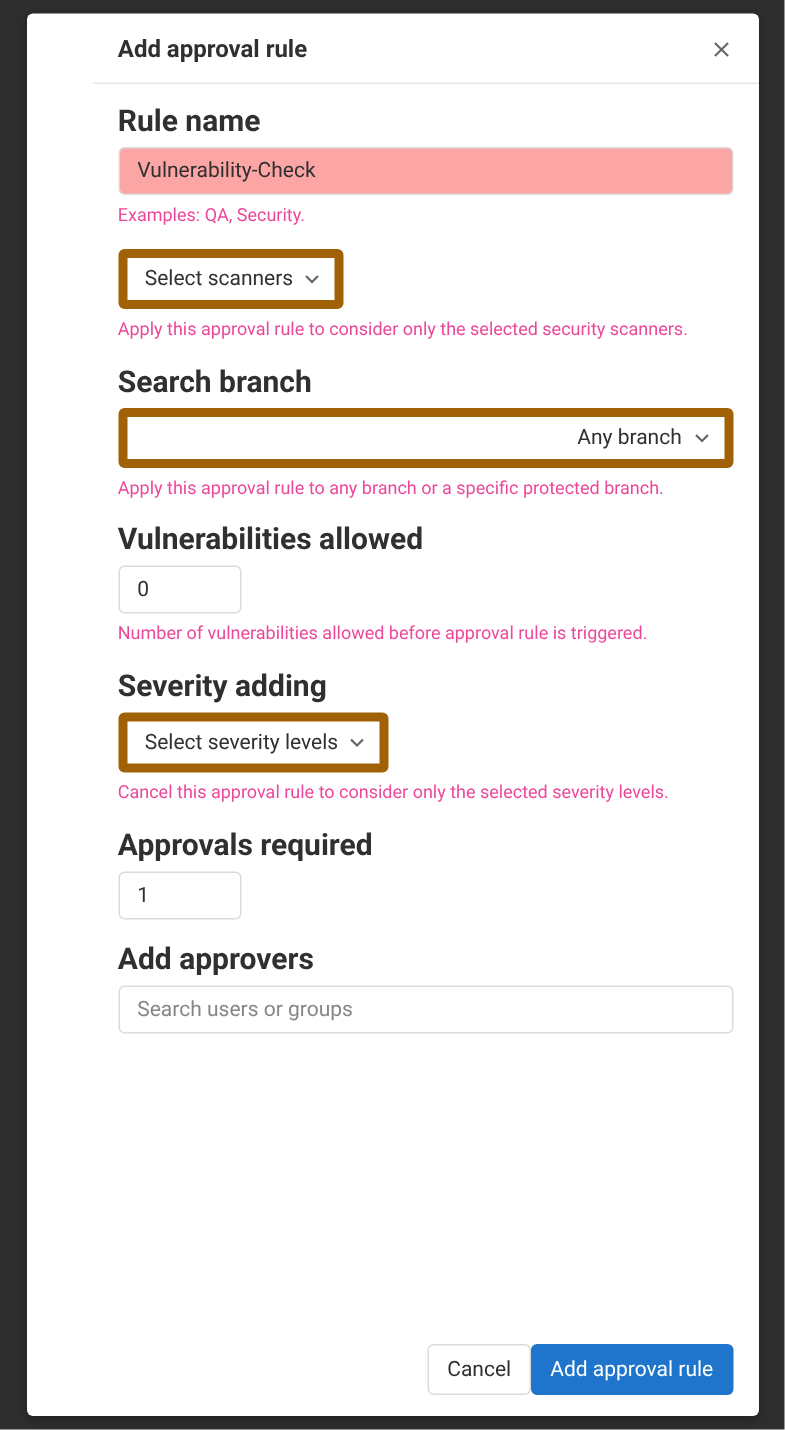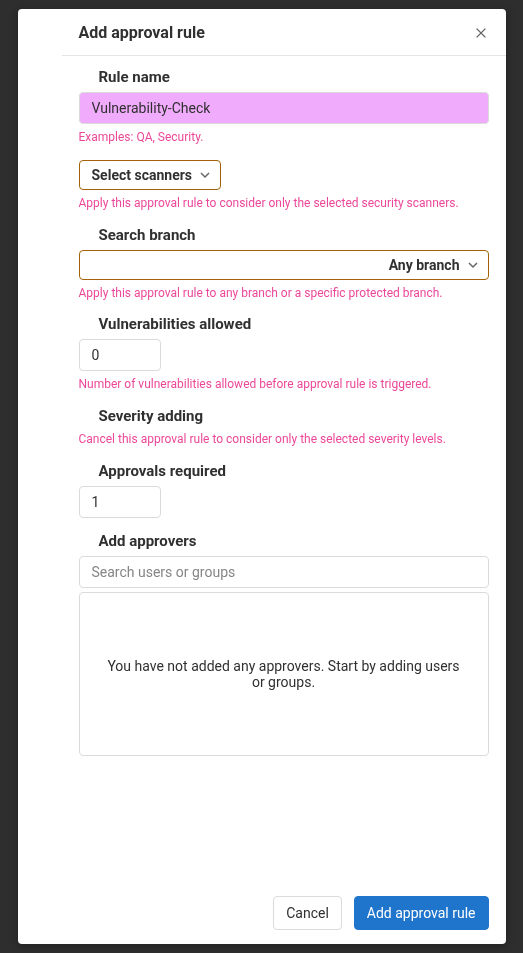--- a/index.html
+++ b/index.html
@@ -56,32 +56,31 @@
       padding: 12px 17px 10px 17px;
       flex: 1;
       overflow-y: auto;
     }
     .form-group {
       margin-bottom: 14px;
     }
     .form-label {
       display: block;
       font-weight: 700;
-      font-size: 15px;
+      font-size: 20px;
       color: #303030;
       margin-bottom: 6px;
-      margin-left: 20px;
     }
     .form-input {
       width: 100%;
       padding: 7px 12px;
       border: 1px solid #dbdbdb;
       border-radius: 4px;
       font-size: 14px;
-      background: #f0abfc;
+      background: #fca5a5;
       color: #303030;
       font-family: inherit;
     }
     .form-input::placeholder {
       color: #868686;
     }
     .form-input-white {
       background: #fff;
     }
     .form-input-narrow {
@@ -91,28 +90,27 @@
       font-size: 12px;
       color: #ec4899;
       margin-top: 5px;
       line-height: 1.4;
     }
     .dropdown-btn {
       display: inline-flex;
       align-items: center;
       gap: 8px;
       padding: 6px 10px 6px 12px;
-      border: 1px solid #a16207;
+      border: 6px solid #a16207;
       border-radius: 4px;
       background: #fff;
       font-size: 14px;
       color: #303030;
       cursor: pointer;
       font-family: inherit;
-      font-weight: bold;
     }
     .dropdown-btn-full {
       width: 100%;
       justify-content: flex-end;
     }
     .chevron {
       width: 10px;
       height: 10px;
       flex-shrink: 0;
     }
@@ -121,21 +119,20 @@
       border-radius: 4px;
       padding: 65px 20px;
       text-align: center;
       color: #303030;
       font-size: 14px;
       margin-top: 4px;
     }
     .modal-footer {
       display: flex;
       justify-content: flex-end;
-      gap: 12px;
       padding: 14px 17px 14px 17px;
       margin-left: 24px;
     }
     .btn {
       padding: 7px 12px;
       border-radius: 4px;
       font-size: 14px;
       cursor: pointer;
       font-family: inherit;
       line-height: 1.3;
@@ -195,34 +192,37 @@
     </div>
 
     <div class="form-group">
       <label class="form-label">Vulnerabilities allowed</label>
       <input class="form-input form-input-white form-input-narrow" type="text" value="0" style="">
       <div class="form-help">Number of vulnerabilities allowed before approval rule is triggered.</div>
     </div>
 
     <div class="form-group">
       <label class="form-label">Severity adding</label>
+      <button class="dropdown-btn">
+        <span>Select severity levels</span>
+        <svg class="chevron" viewBox="0 0 10 10" fill="none" stroke="#666" stroke-width="1.5">
+          <polyline points="1,3 5,7 9,3"></polyline>
+        </svg>
+      </button>
       <div class="form-help">Cancel this approval rule to consider only the selected severity levels.</div>
     </div>
 
     <div class="form-group">
       <label class="form-label">Approvals required</label>
       <input class="form-input form-input-white form-input-narrow" type="text" value="1" style="">
     </div>
 
     <div class="form-group">
       <label class="form-label">Add approvers</label>
       <input class="form-input form-input-white" type="text" placeholder="Search users or groups" style="">
-      <div class="empty-box">
-        <span>You have not added any approvers. Start by adding users or groups.</span>
-      </div>
     </div>
 
   </div>
 
   <div class="modal-footer">
     <button class="btn btn-default">Cancel</button>
     <button class="btn btn-primary">Add approval rule</button>
   </div>
 </div>
 

